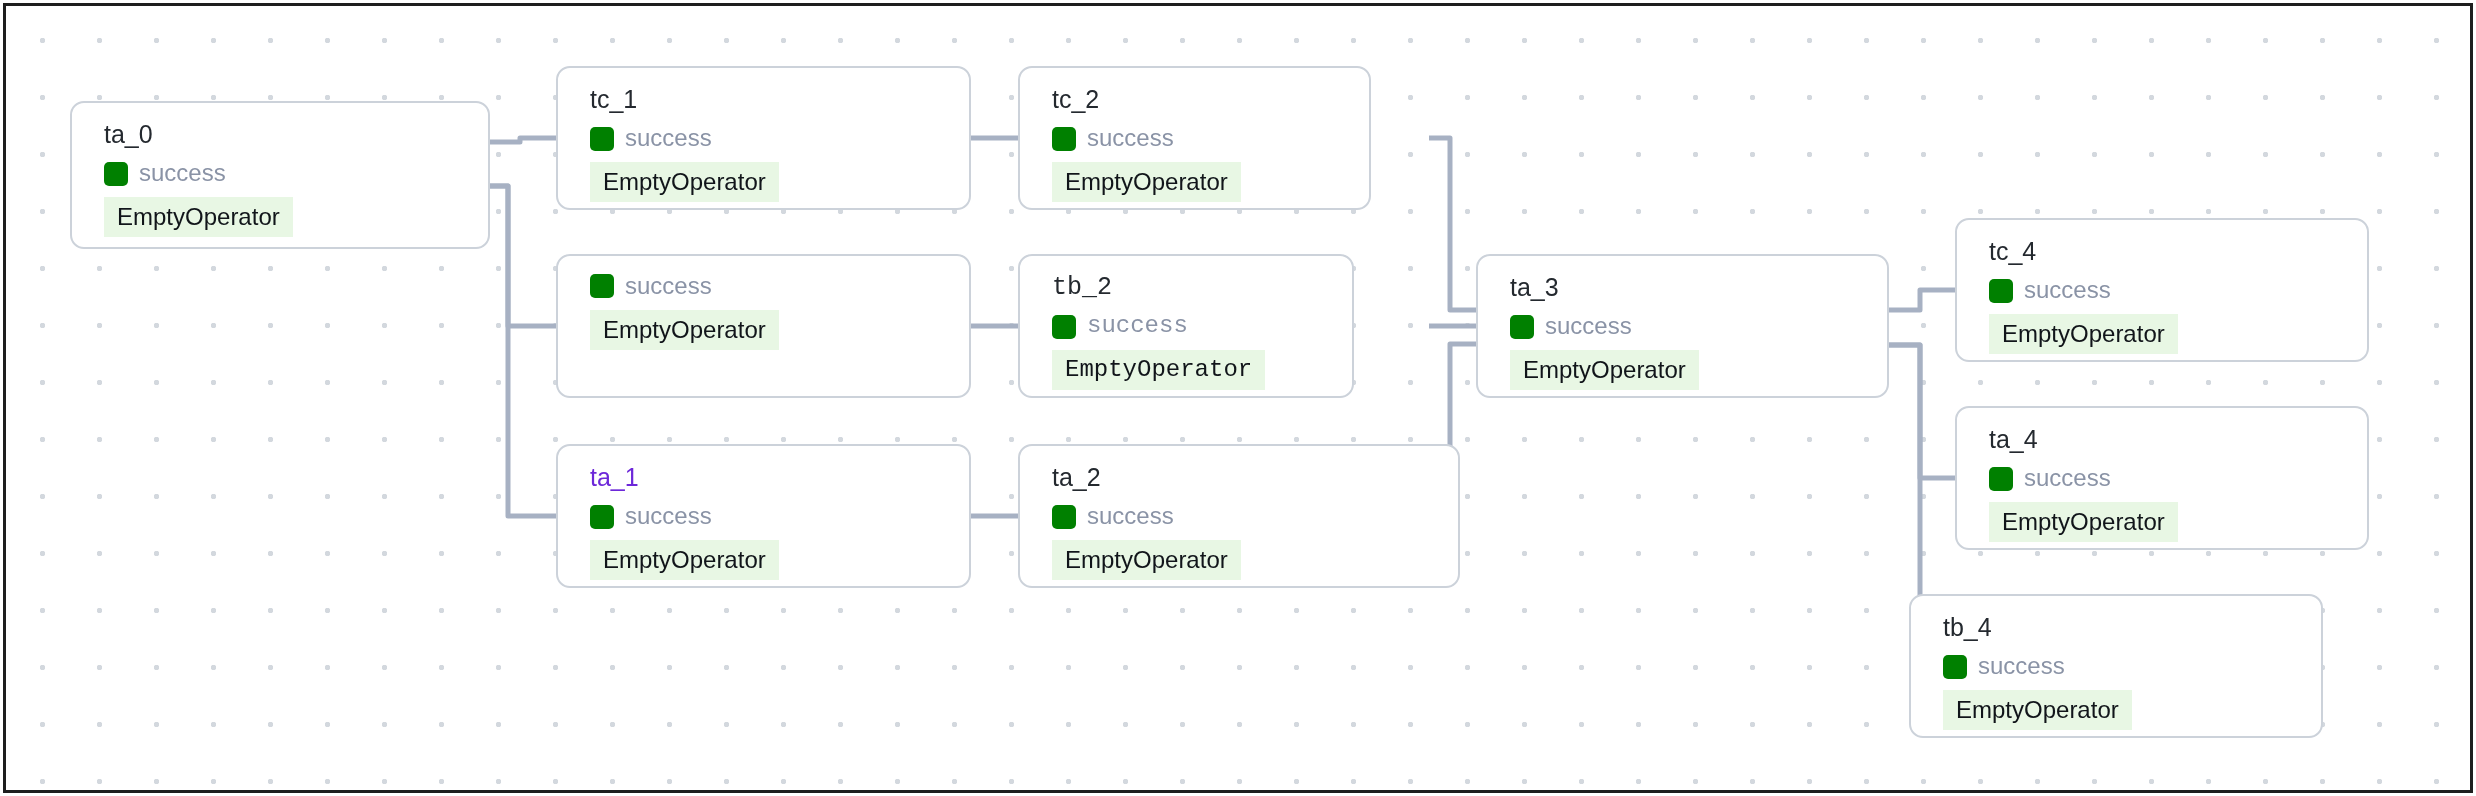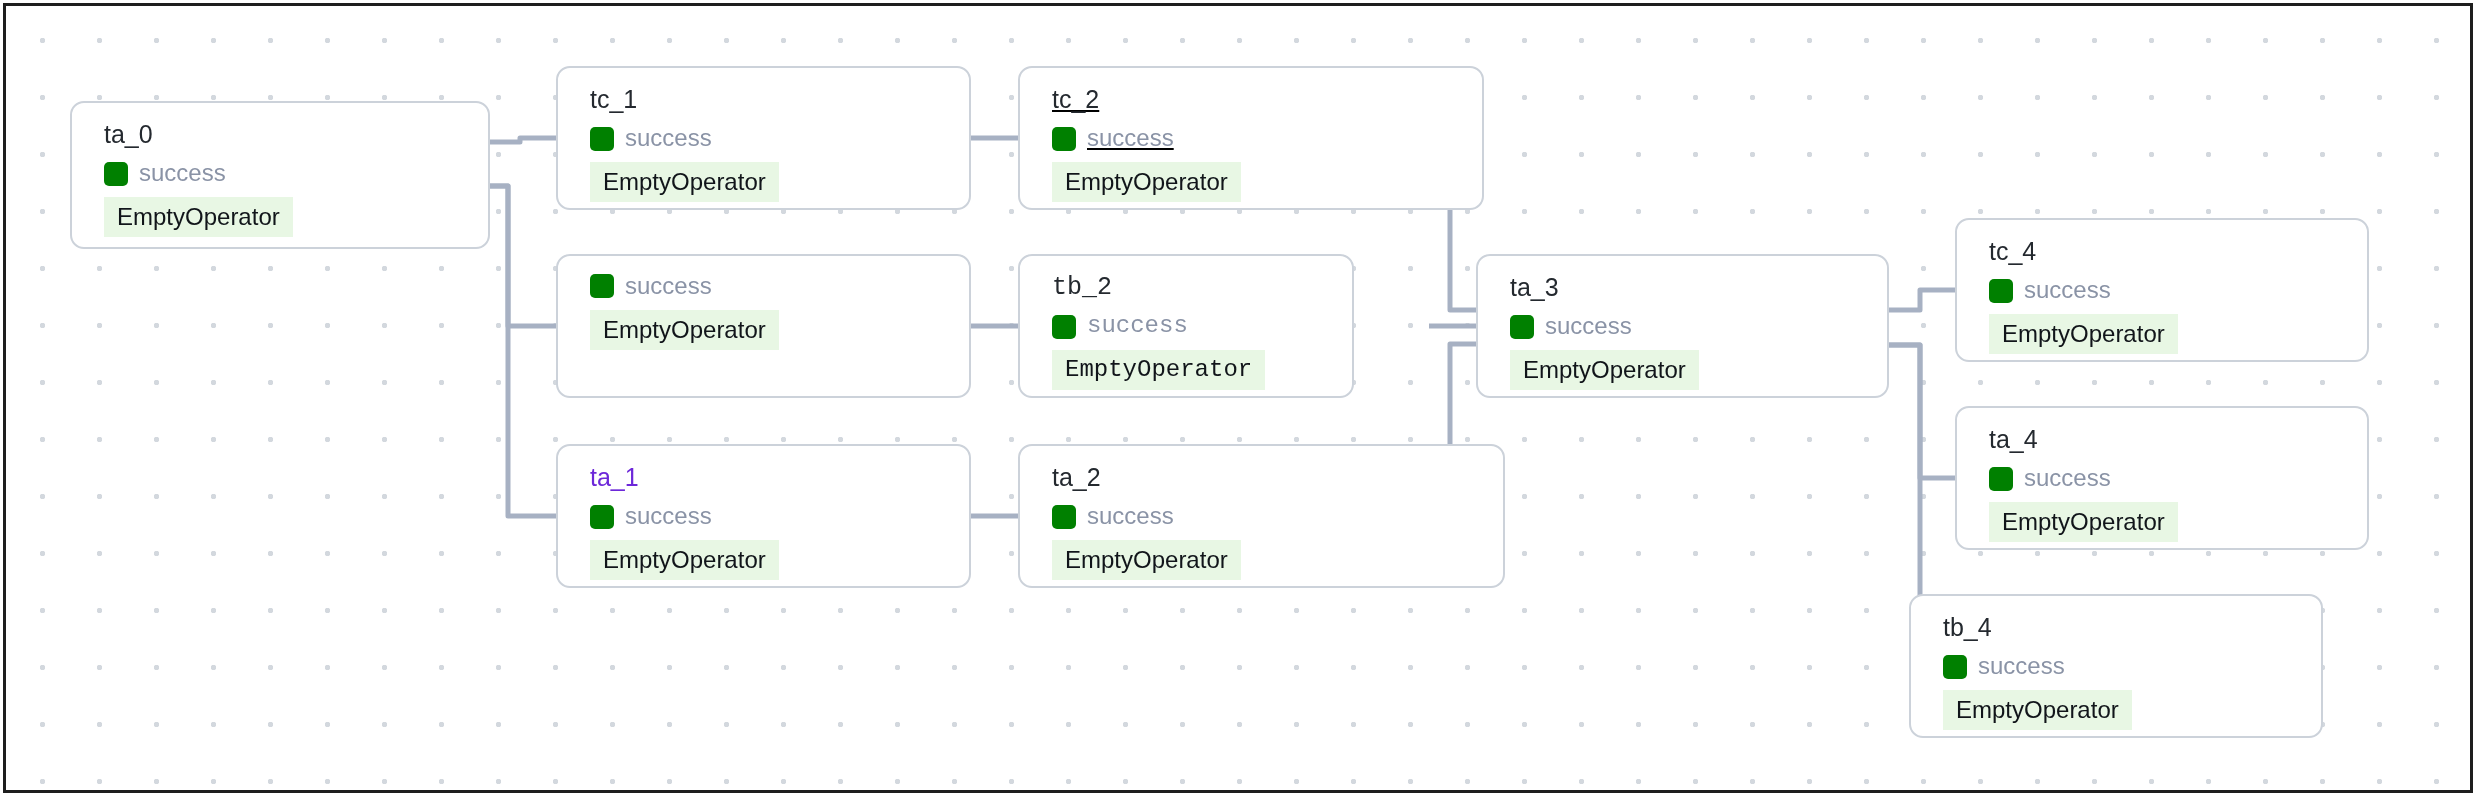--- a/index.html
+++ b/index.html
@@ -97,21 +97,21 @@
     <div class="node-operator" style="background: rgb(232, 247, 228);">EmptyOperator</div>
   </div>
       <div class="node" style="left: 556px; top: 66px; width: 415px; height: 144px; border-color: rgb(204, 210, 218);">
     <div class="node-title" style="color: rgb(36, 41, 47);">tc_1</div>
     <div class="node-status">
       <span class="status-square" style="background: rgb(0, 128, 0);"></span>
       <span class="status-text" style="color: rgb(138, 147, 166);">success</span>
     </div>
     <div class="node-operator" style="background: rgb(232, 247, 228);">EmptyOperator</div>
   </div>
-      <div class="node" style="left: 1018px; top: 66px; width: 466px; height: 144px; border-color: rgb(204, 210, 218); text-decoration: underline;">
+      <div class="node" style="left: 1018px; top: 66px; width: 353px; height: 144px; border-color: rgb(204, 210, 218);">
     <div class="node-title" style="color: rgb(36, 41, 47);">tc_2</div>
     <div class="node-status">
       <span class="status-square" style="background: rgb(0, 128, 0);"></span>
       <span class="status-text" style="color: rgb(138, 147, 166);">success</span>
     </div>
     <div class="node-operator" style="background: rgb(232, 247, 228);">EmptyOperator</div>
   </div>
       <div class="node" style="left: 556px; top: 254px; width: 415px; height: 144px; border-color: rgb(204, 210, 218);">
     <div class="node-status">
       <span class="status-square" style="background: rgb(0, 128, 0);"></span>
@@ -128,21 +128,21 @@
     <div class="node-operator" style="background: rgb(232, 247, 228);">EmptyOperator</div>
   </div>
       <div class="node" style="left: 556px; top: 444px; width: 415px; height: 144px; border-color: rgb(204, 210, 218);">
     <div class="node-title" style="color: #6d28d9;">ta_1</div>
     <div class="node-status">
       <span class="status-square" style="background: rgb(0, 128, 0);"></span>
       <span class="status-text" style="color: rgb(138, 147, 166);">success</span>
     </div>
     <div class="node-operator" style="background: rgb(232, 247, 228);">EmptyOperator</div>
   </div>
-      <div class="node" style="left: 1018px; top: 444px; width: 487px; height: 144px; border-color: rgb(204, 210, 218);">
+      <div class="node" style="left: 1018px; top: 444px; width: 442px; height: 144px; border-color: rgb(204, 210, 218);">
     <div class="node-title" style="color: rgb(36, 41, 47);">ta_2</div>
     <div class="node-status">
       <span class="status-square" style="background: rgb(0, 128, 0);"></span>
       <span class="status-text" style="color: rgb(138, 147, 166);">success</span>
     </div>
     <div class="node-operator" style="background: rgb(232, 247, 228);">EmptyOperator</div>
   </div>
       <div class="node" style="left: 1476px; top: 254px; width: 413px; height: 144px; border-color: rgb(204, 210, 218);">
     <div class="node-title" style="color: rgb(36, 41, 47);">ta_3</div>
     <div class="node-status">

